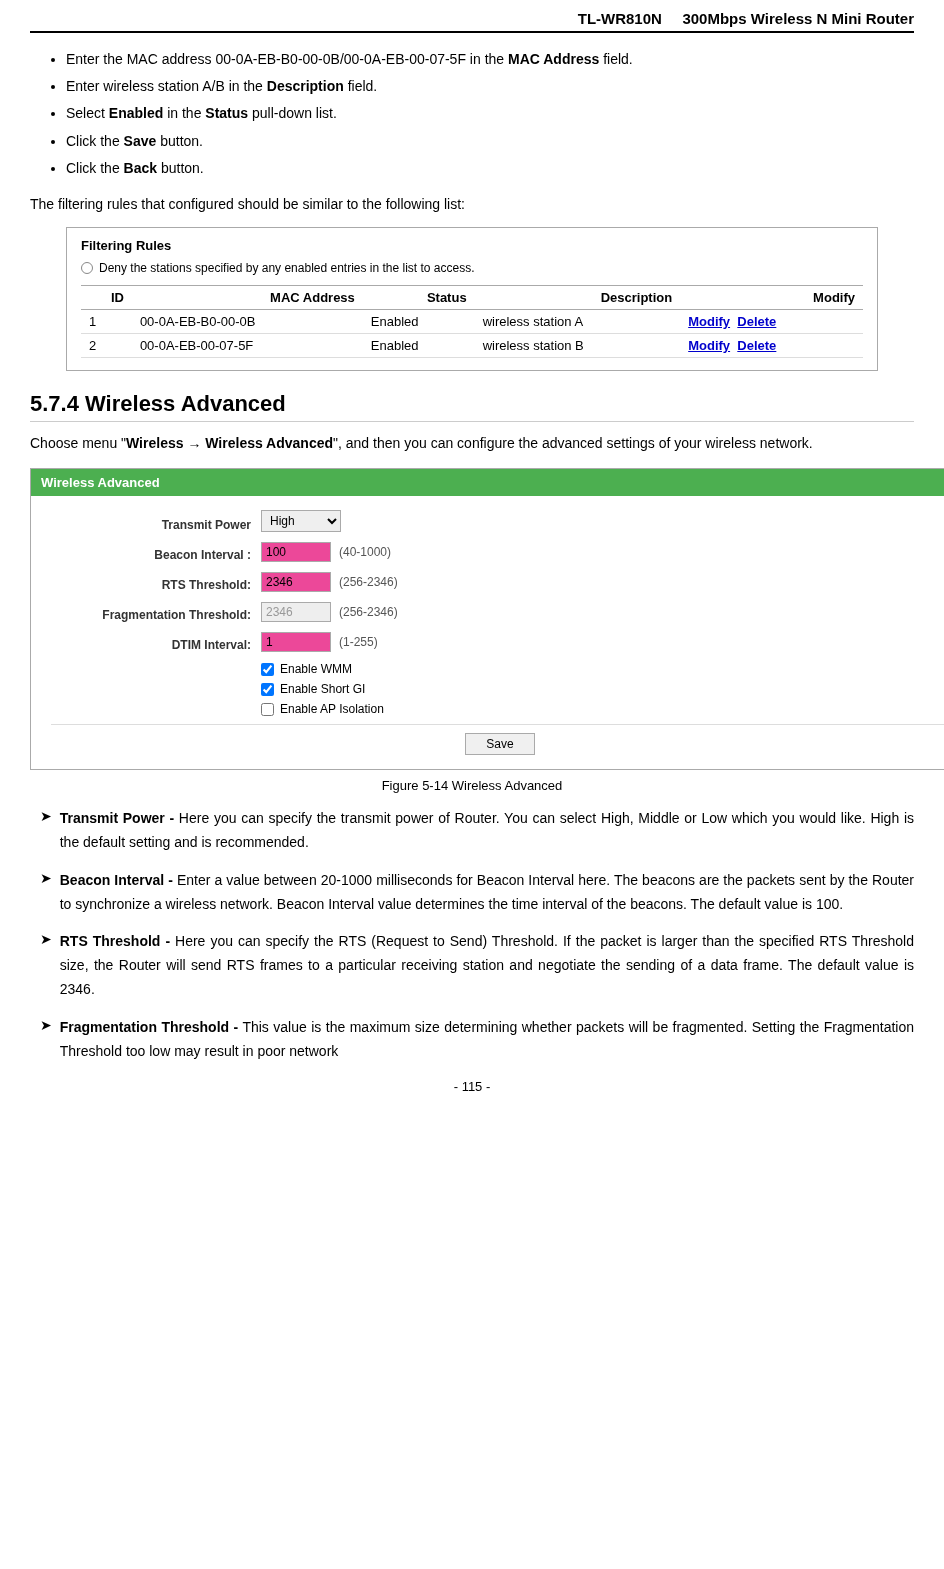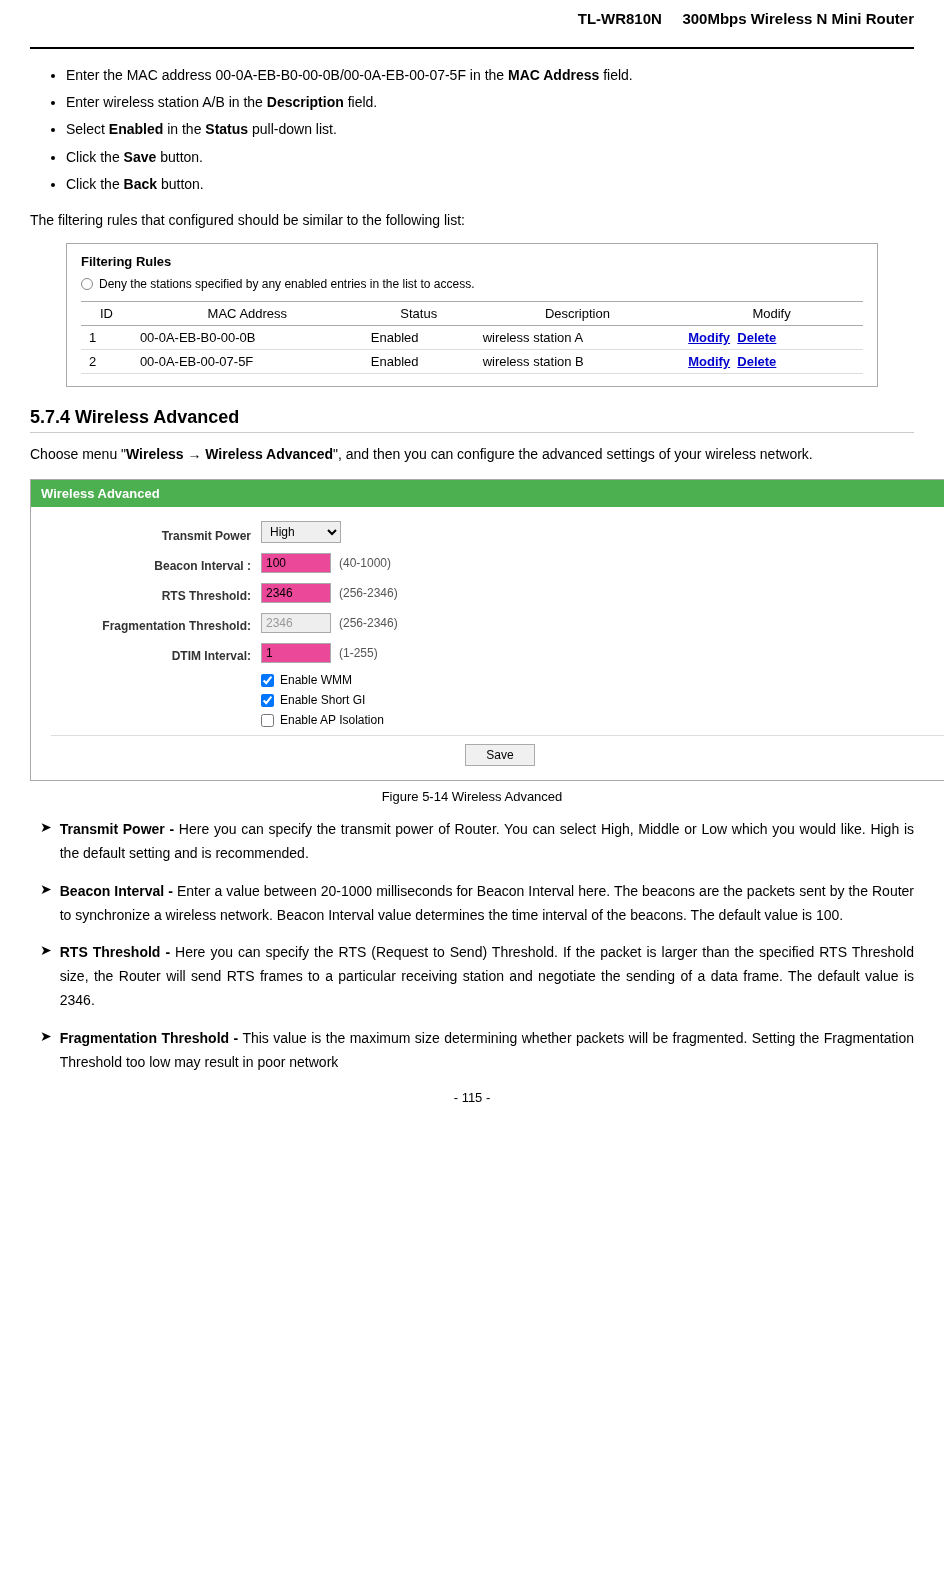--- a/index.html
+++ b/index.html
@@ -10,21 +10,21 @@
       background: #fff;
       width: 944px;
       padding: 10px 30px 20px 30px;
     }
 
     .header-bar {
       display: flex;
       justify-content: flex-end;
       align-items: center;
       border-bottom: 2px solid #000;
-      padding-bottom: 20px;
+      padding-bottom: 4px;
       margin-bottom: 14px;
     }
     .header-bar .product-name {
       font-size: 15px;
       font-weight: bold;
       color: #000;
     }
     .header-bar .model {
       font-weight: bold;
       margin-right: 8px;
@@ -77,40 +77,40 @@
       background: #888;
       border-color: #555;
     }
     .filter-table {
       width: 100%;
       border-collapse: collapse;
       margin-top: 10px;
       font-size: 13px;
     }
     .filter-table th {
-      font-weight: normal;
-      text-align: center;
+      font-weight: bold;
+      text-align: right;
       border-bottom: 1px solid #aaa;
       border-top: 1px solid #aaa;
       padding: 4px 8px;
     }
     .filter-table td {
       padding: 4px 8px;
       border-bottom: 1px solid #ddd;
     }
     .modify-link {
       color: #00c;
       text-decoration: underline;
       cursor: pointer;
       font-weight: bold;
     }
 
     
     .section-heading {
-      font-size: 18px;
+      font-size: 22px;
       font-weight: bold;
       margin: 18px 0 10px 0;
       border-bottom: 1px solid #ccc;
       padding-bottom: 4px;
     }
 
     .section-intro {
       line-height: 1.7;
       margin-bottom: 12px;
       text-align: justify;

